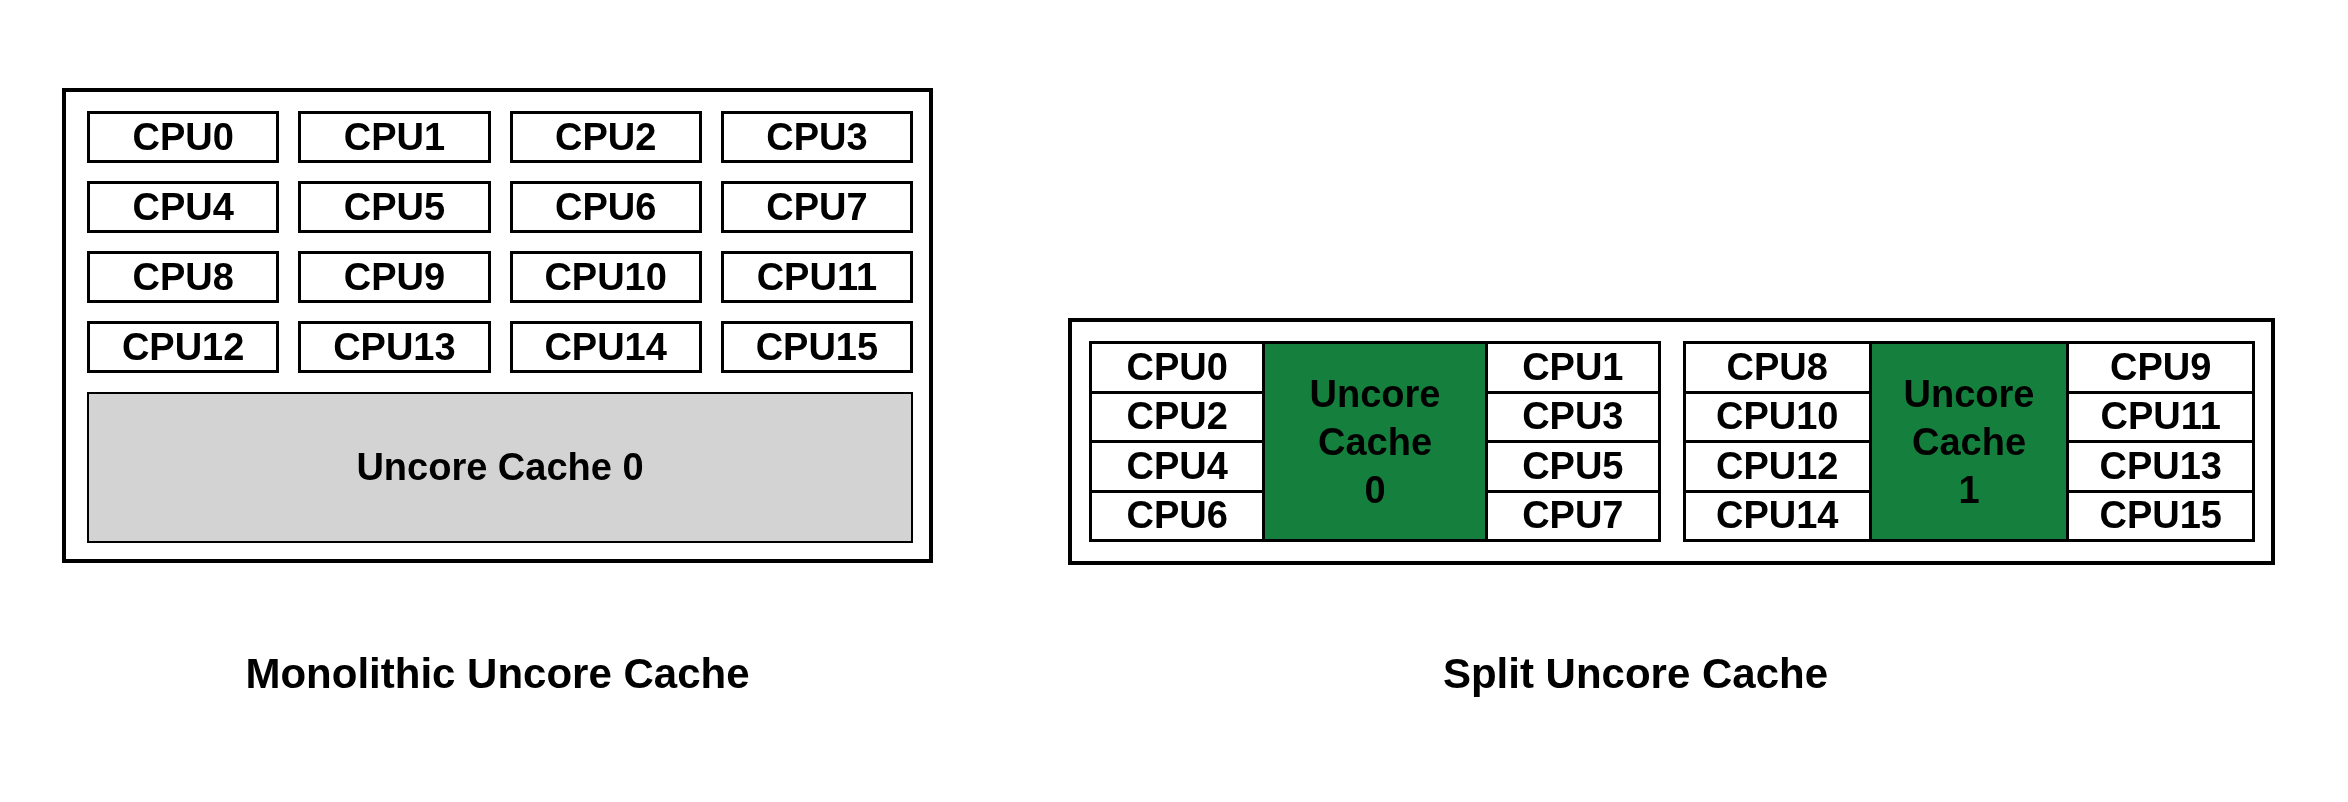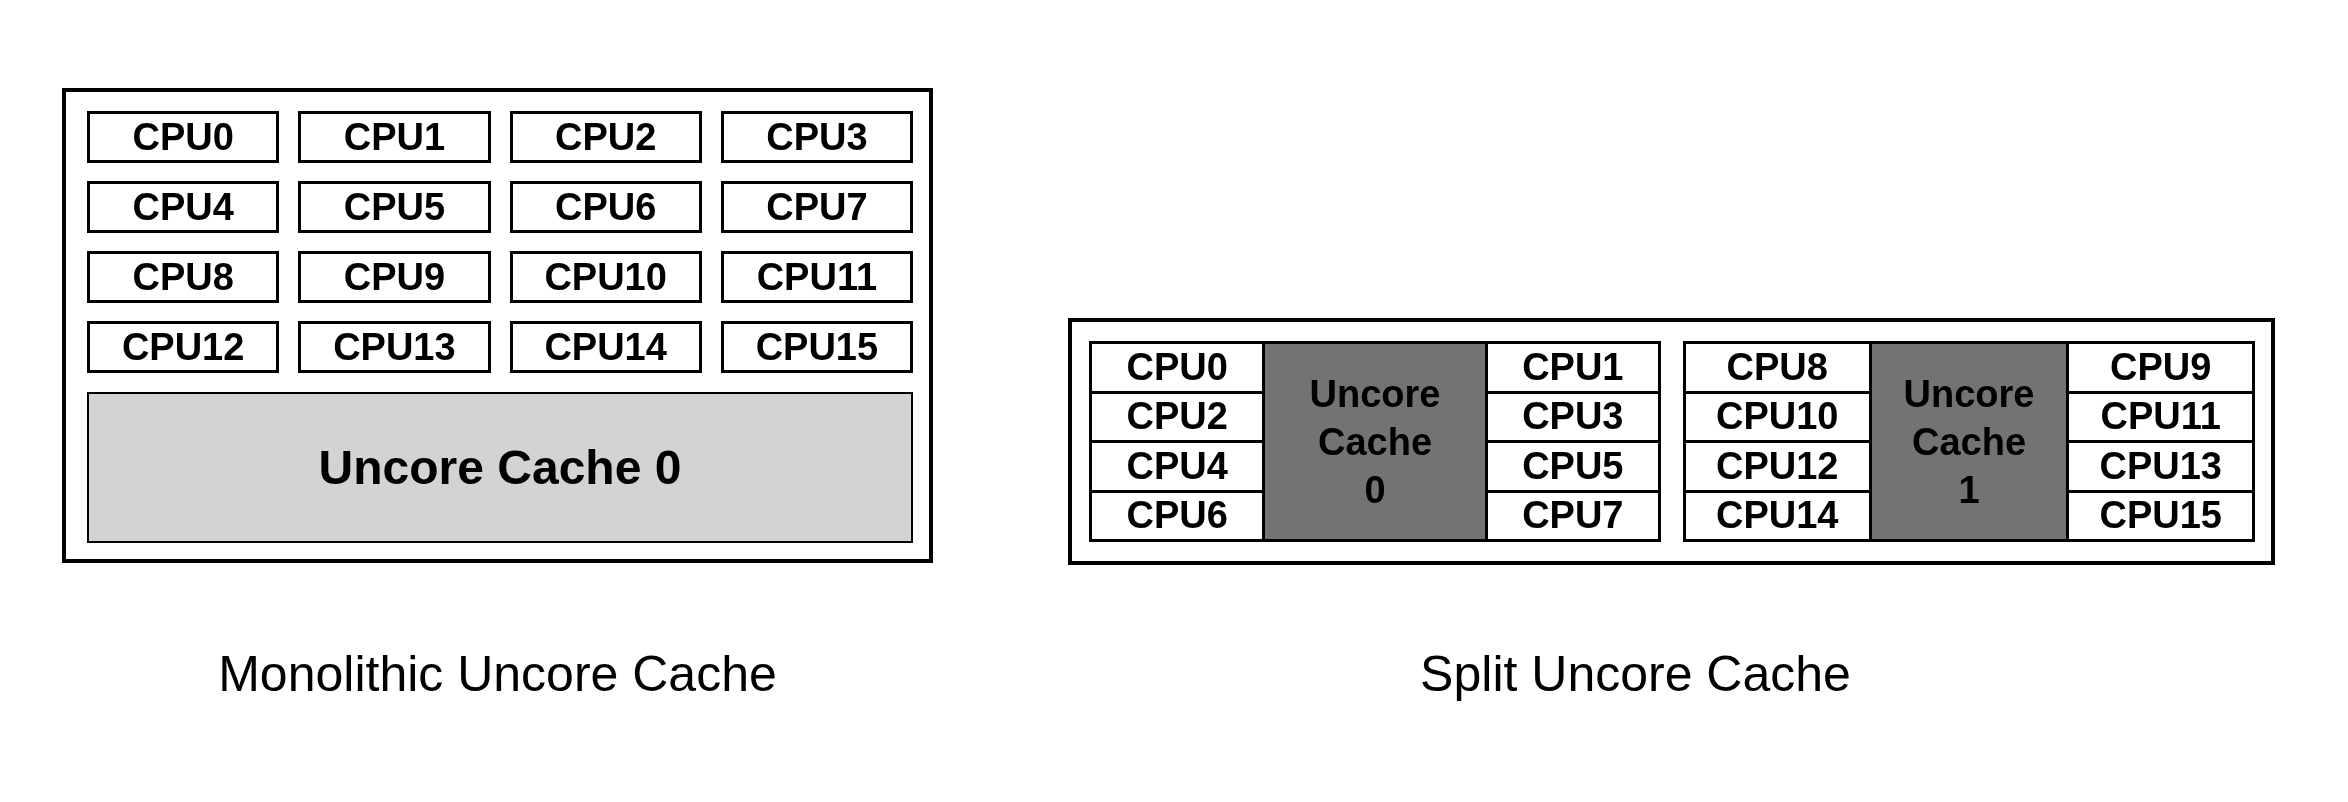--- a/index.html
+++ b/index.html
@@ -48,21 +48,21 @@
   }
   .uncore-mono {
     margin: 19px 16px 0 21px;
     height: 151px;
     box-sizing: border-box;
     border: 2px solid #000;
     background: #d3d3d3;
     display: flex;
     align-items: center;
     justify-content: center;
-    font-size: 48px;
+    font-size: 38px;
   }
 
   
   .split-box {
     position: absolute;
     left: 1068px;
     top: 318px;
     width: 1207px;
     height: 247px;
     box-sizing: border-box;
@@ -82,34 +82,34 @@
     border: 3px solid #000;
     text-align: center;
     vertical-align: middle;
     padding: 0;
     font-size: 38px;
     font-weight: bold;
     background: #fff;
     height: 25%;
   }
   table.group td.gray {
-    background: #737373;
+    background: #15803d;
   }
   .cache-line {
     display: block;
     line-height: 48px;
   }
 
   
   .caption {
     position: absolute;
     top: 648px;
     text-align: center;
-    font-size: 50px;
-    font-weight: normal;
+    font-size: 42px;
+    font-weight: bold;
     line-height: 52px;
   }
   .mono-caption  { left: 62px;   width: 871px;  }
   .split-caption { left: 1032px; width: 1207px; }
 </style>
 </head>
 <body>
 
 <div class="mono-box">
   <div class="cpu-grid">

